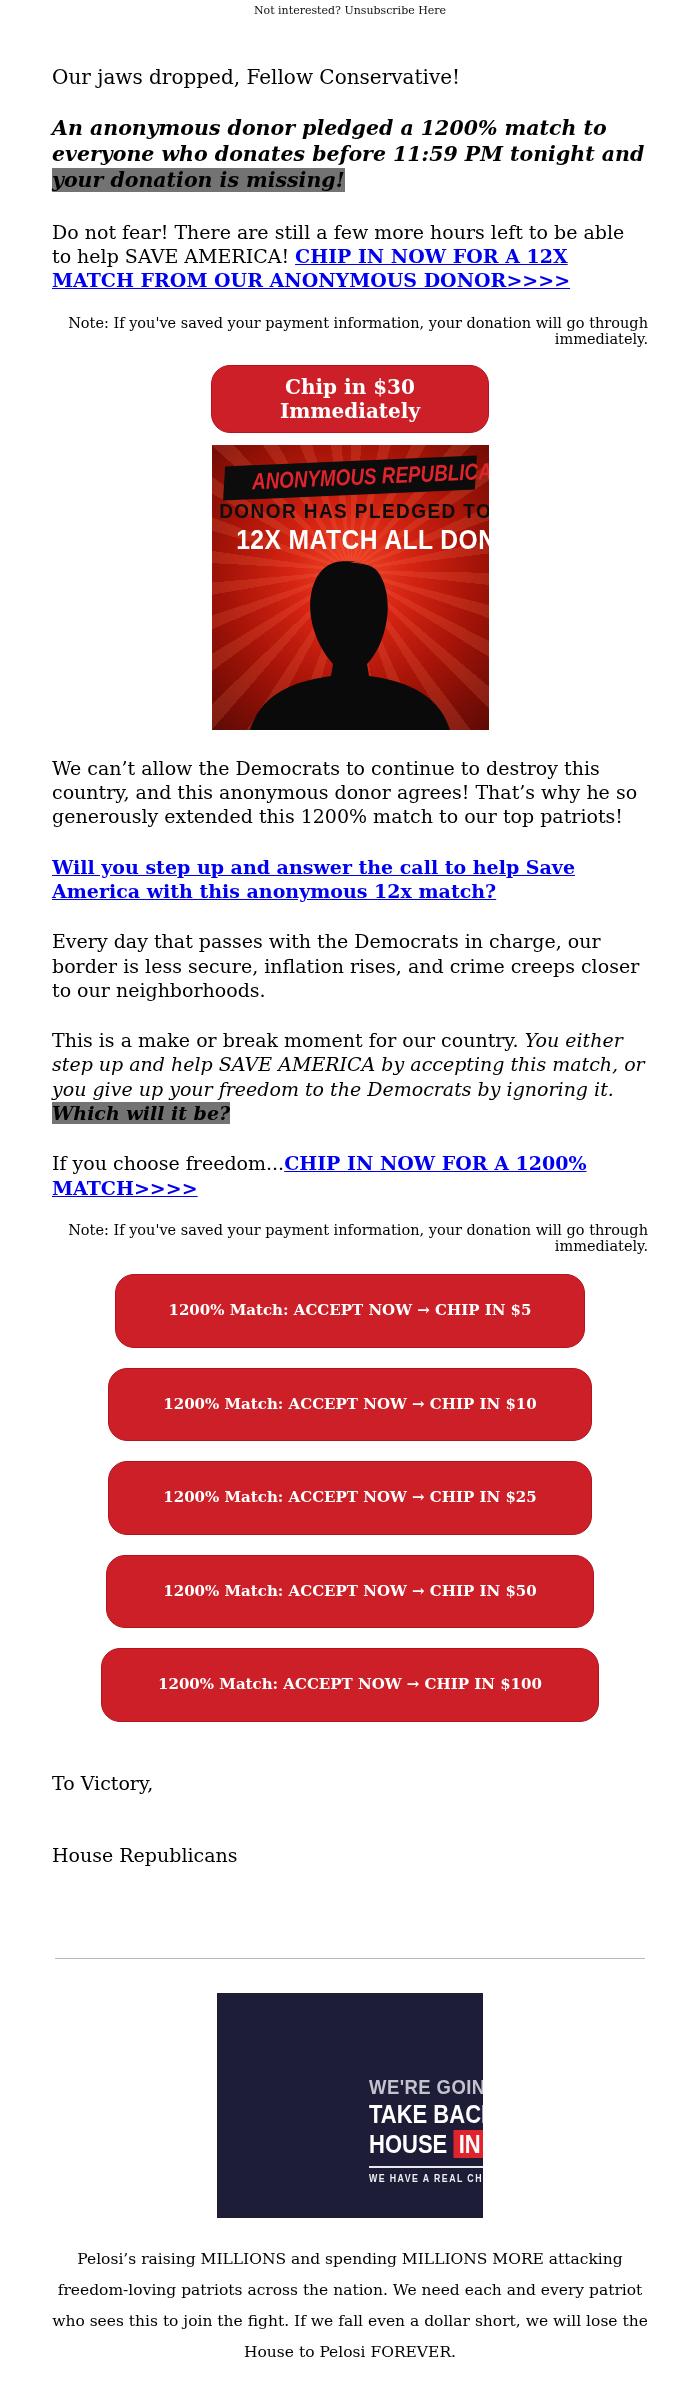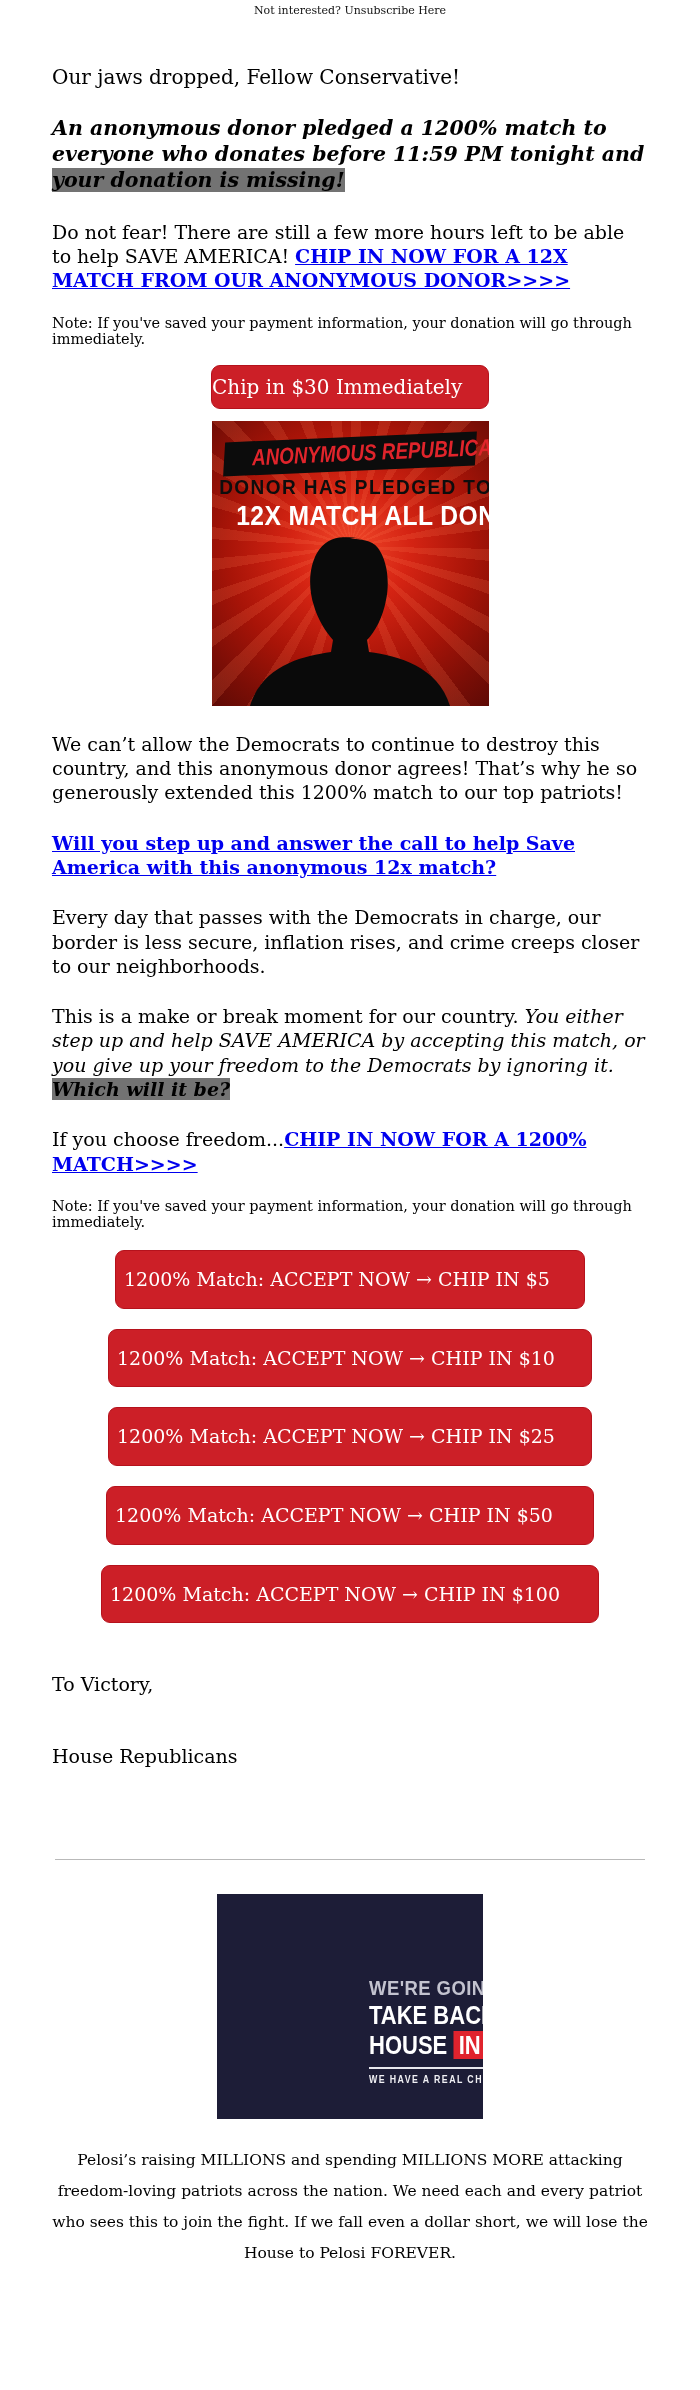--- a/index.html
+++ b/index.html
@@ -14,32 +14,32 @@
   .topline { text-align:center; font-size:11px; padding-top:4px; color:#111; }
   .topline a { color:#111; text-decoration:none; }
 
   .greeting { font-size:20px; margin-top:48px; }
 
   .para { font-size:19px; line-height:1.28; margin-top:26px; }
   .pledge { font-weight:bold; font-style:italic; font-size:20.5px; }
   .hl { background:#737373; }
 
   a.biglink { color:#0000EE; font-weight:bold; text-decoration:underline; cursor:pointer; }
-  .note { font-size:14.5px; text-align:left; margin-top:22px; }
+  .note { font-size:14.5px; text-align:right; margin-top:22px; }
 
   .btn-red {
     display:block; margin:20px auto 0 auto;
-    background:#cc1f27; color:#fff; text-align:left;
+    background:#cc1f27; color:#fff; text-align:center;
     font-family:"DejaVu Serif","Liberation Serif",serif;
-    font-weight:normal; text-decoration:none;
-    border-radius:9px; border:1px solid #b5121c;
+    font-weight:bold; text-decoration:none;
+    border-radius:19px; border:1px solid #b5121c;
     cursor:pointer;
   }
   .btn-main { width:278px; font-size:20px; padding:9px 0; margin-top:18px; }
-  .chip-btn { font-size:19px; padding:16px 8px; line-height:1.3; }
+  .chip-btn { font-size:15px; padding:26px 8px; line-height:1.3; }
 
   
   .hero {
     width:277px; height:285px; margin:12px auto 0 auto; position:relative; overflow:hidden;
     background:
       repeating-conic-gradient(from 0deg at 50% 44%, rgba(255,120,80,0.18) 0deg 5deg, rgba(255,120,80,0) 5deg 13deg),
       radial-gradient(circle at 50% 44%, #f1482a 0%, #d52413 28%, #a81408 58%, #7c0e06 82%, #5e0a05 100%);
   }
   .hero-banner {
     margin:16px auto 0 auto; width:252px; background:#0c0c0c;

